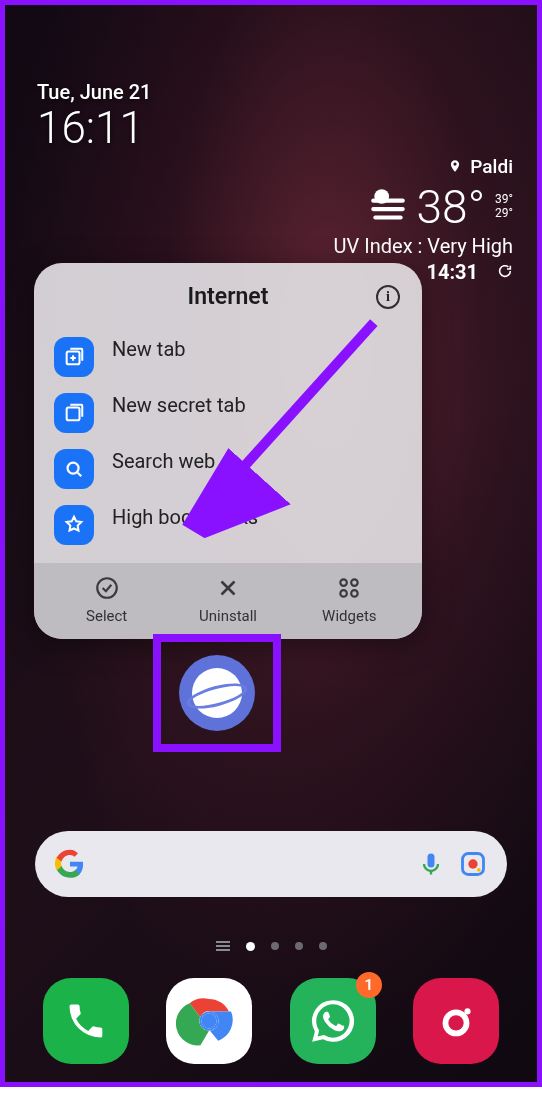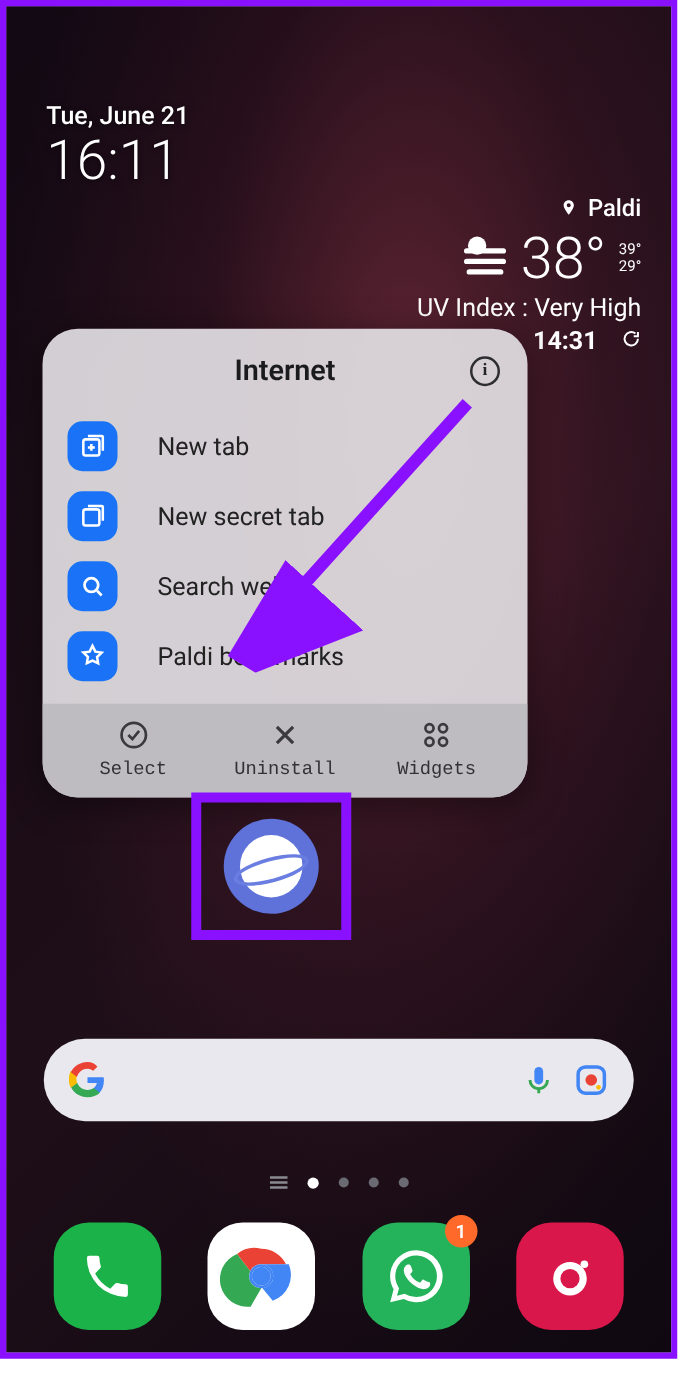--- a/index.html
+++ b/index.html
@@ -35,25 +35,25 @@
     border-radius: 28px;
     overflow: hidden;
     box-shadow: 0 6px 30px rgba(0,0,0,.45);
     color: #252528;
     margin-left: 21px;
   }
   .popup-header { display:flex; align-items:center; justify-content:center; position:relative; height:66px; }
   .popup-title { font-size: 23px; font-weight: 600; color:#1b1b1d; }
   .info-ic { position:absolute; right:22px; top:22px; width:24px; height:24px; border:2px solid #2e2e31; border-radius:50%; display:flex; align-items:center; justify-content:center; font-size:14px; font-weight:700; font-family: Georgia, serif; }
   .shortcut-list { padding: 0 14px 10px; }
-  .sc-item { display:flex; align-items:center; gap:32px; padding: 8px 6px; border-radius:12px; }
+  .sc-item { display:flex; gap:18px; padding: 8px 6px; border-radius:12px; }
   .sc-ic { width:40px; height:40px; background:#1a73f6; border-radius:12px; display:flex; align-items:center; justify-content:center; }
   .sc-ic svg { width:22px; height:22px; }
   .sc-label { font-size:20px; color:#222; }
-  .popup-actions { display:flex; background: rgba(185,183,189,0.82); padding: 12px 12px 14px; font-family: Liberation Mono, monospace; }
+  .popup-actions { display:flex; background: rgba(185,183,189,0.82); padding: 12px 12px 14px; }
   .pa { flex:1; display:flex; flex-direction:column; align-items:center; gap:6px; color:#323236; }
   .pa svg { width:26px; height:26px; }
   .pa-label { font-size:15px; }
   
   .arrow { position:absolute; left:243px; top:283px; transform: rotate(31deg); }
   
   .hl-app { position:absolute; left:148px; top:629px; width:128px; height:118px; border:8px solid #8a11ff; display:flex; align-items:center; justify-content:center; }
   .browser-ic { width:76px; height:76px; border-radius:50%; background:#5e72d9; display:flex; align-items:center; justify-content:center; }
   .browser-orbit { width:50px; height:50px; border-radius:50%; background:#fff; position:relative; }
   .browser-orbit::after { content:""; position:absolute; left:-6px; right:-6px; top:18px; height:14px; border:3px solid #6a7de0; border-radius:50%; transform: rotate(-15deg); }
@@ -157,21 +157,21 @@
             </svg>
         </div>
         <div class="sc-label">Search web</div>
       </div>
       <div class="sc-item">
         <div class="sc-ic">
           <svg viewBox="0 0 24 24" fill="none" stroke="#fff" stroke-width="2.2">
               <path d="M12 3l2.5 5 5.5.8-4 3.9.9 5.4L12 15.8 7.1 18l.9-5.4-4-3.9L9.5 8z"></path>
             </svg>
         </div>
-        <div class="sc-label">Paldi bookmarks</div>
+        <div class="sc-label">High bookmarks</div>
       </div>
     </div>
     <div class="popup-actions">
       <div class="pa">
         <svg viewBox="0 0 24 24" fill="none" stroke="#3a3a3e" stroke-width="2">
             <circle cx="12" cy="12" r="9"></circle>
             <path d="M8 12l3 3 5-6"></path>
           </svg>
         <div class="pa-label">Select</div>
       </div>

